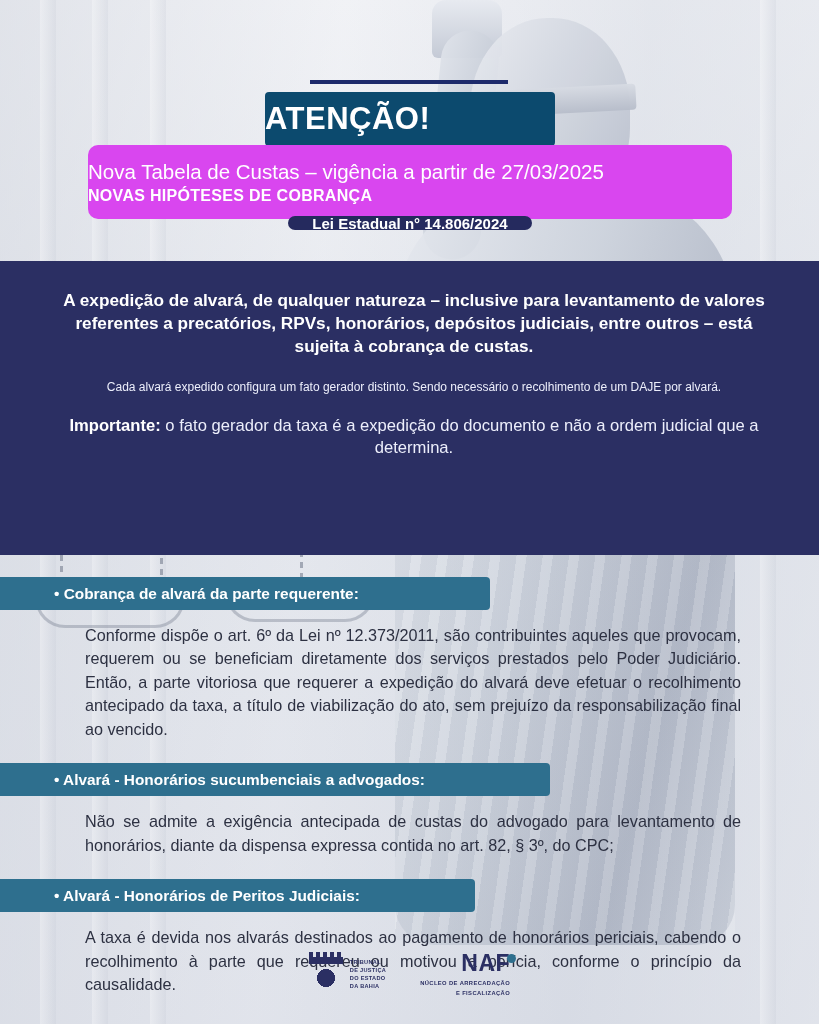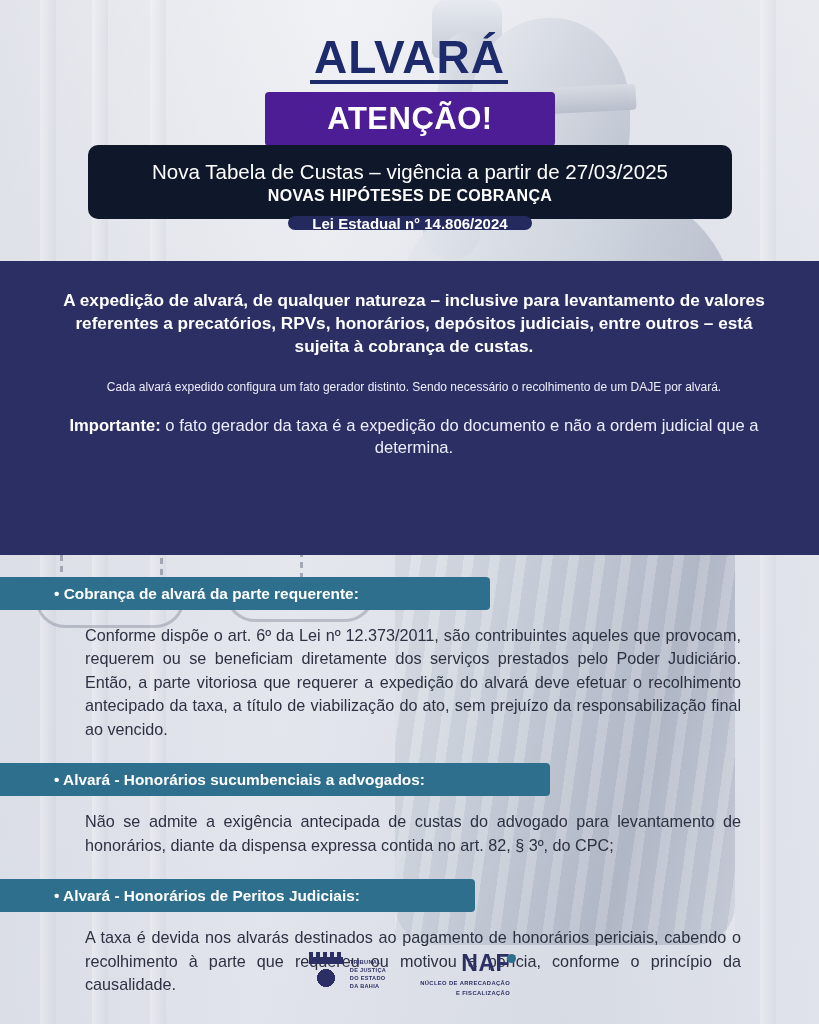--- a/index.html
+++ b/index.html
@@ -107,33 +107,33 @@
     font-size: 46px; font-weight: bold; letter-spacing: 1px;
     color: #1d2a6b;
   }
   .title-underline {
     position: absolute; left: 310px; top: 80px;
     width: 198px; height: 4px; background: #1d2a6b;
   }
   .atencao-box {
     position: absolute; left: 265px; top: 92px;
     width: 290px; height: 54px;
-    background: #4c1d95;
+    background: #0c4a6e;
     border-radius: 4px;
-    display: flex; align-items: center; justify-content: center;
+    display: flex; align-items: center; justify-content: flex-start;
   }
   .atencao-box span {
     color: #fff; font-size: 31px; font-weight: bold; letter-spacing: .5px;
   }
   .banner {
     position: absolute; left: 88px; top: 145px;
     width: 644px; height: 74px;
-    background: #0f172a;
+    background: #d946ef;
     border-radius: 10px;
-    display: flex; flex-direction: column; align-items: center; justify-content: center;
+    display: flex; flex-direction: column; align-items: flex-start; justify-content: center;
     gap: 3px;
   }
   .banner .l1 { color: #ffffff; font-size: 20.5px; font-weight: 400; }
   .banner .l2 { color: #ffffff; font-size: 16px; font-weight: bold; letter-spacing: .3px; }
   .lei-box {
     position: absolute; left: 288px; top: 216px;
     width: 244px; height: 14px;
     background: #252a5e;
     border-radius: 7px;
     display: flex; align-items: center; justify-content: center;
@@ -222,21 +222,20 @@
   <div class="statue-body"></div>
   <div class="folds"></div>
   <div class="scale-beam"></div>
   <div class="chain" style="left:60px; top:478px; height:120px;"></div>
   <div class="chain" style="left:160px; top:470px; height:128px;"></div>
   <div class="chain" style="left:300px; top:452px; height:140px;"></div>
   <div class="pan" style="left:35px; top:598px;"></div>
   <div class="pan" style="left:225px; top:592px;"></div>
 
   <div class="header">
-    <div class="title-alvara">ALVARÁ</div>
     <div class="title-underline"></div>
     <div class="atencao-box">
       <span>ATENÇÃO!</span>
     </div>
     <div class="banner">
       <div class="l1">Nova Tabela de Custas – vigência a partir de 27/03/2025</div>
       <div class="l2">NOVAS HIPÓTESES DE COBRANÇA</div>
     </div>
     <div class="lei-box">
       <span>Lei Estadual n° 14.806/2024</span>

